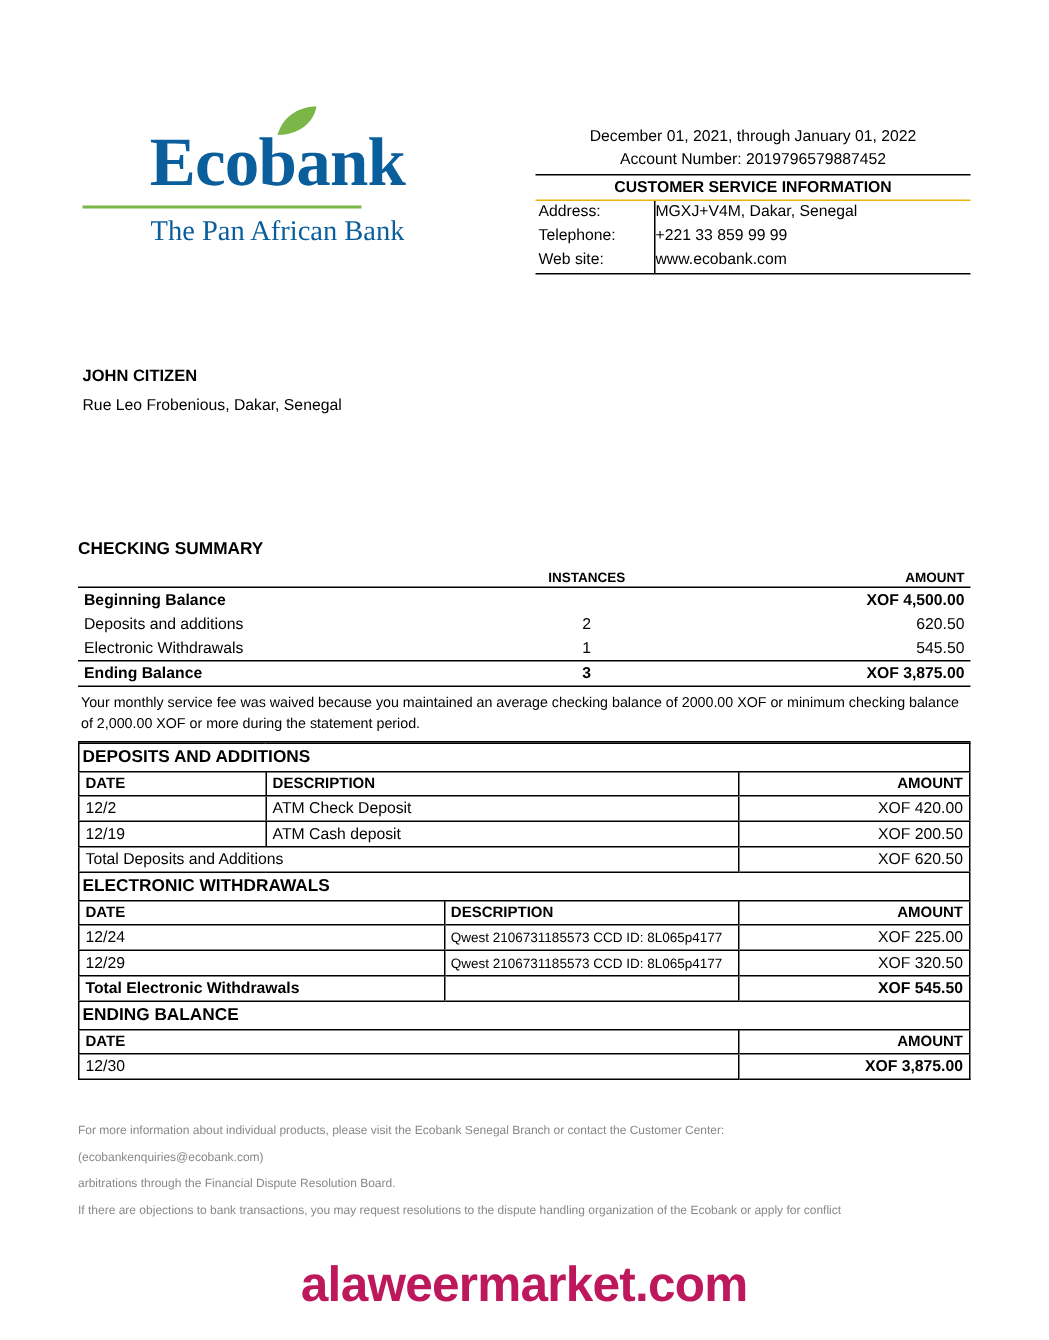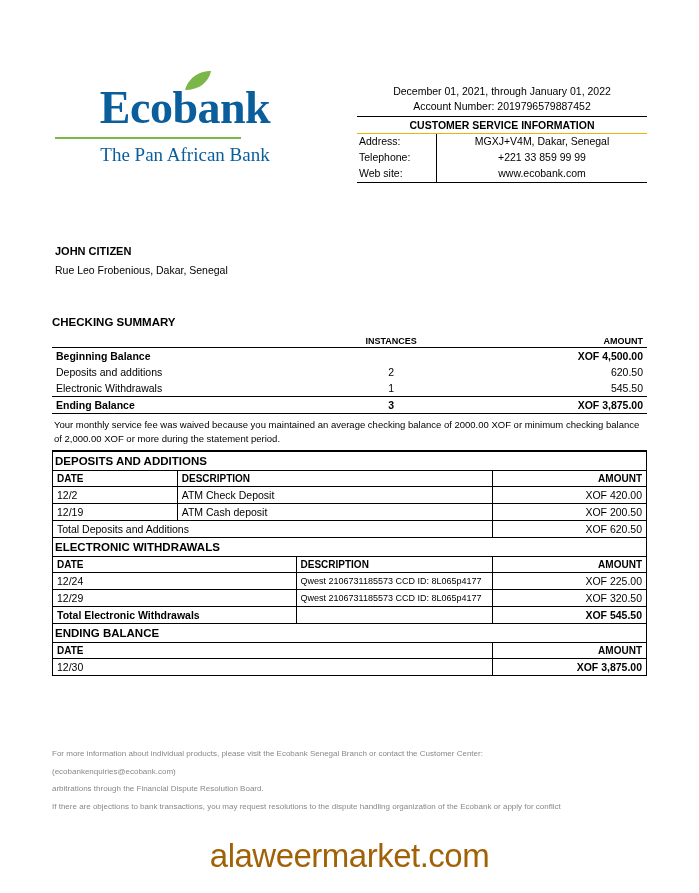--- a/index.html
+++ b/index.html
@@ -94,21 +94,20 @@
     font-size: 10.5px;
     line-height: 1.5;
   }
   .csi-label {
     width: 80px;
     padding-left: 2px;
     border-right: 1px solid #000;
   }
   .csi-val {
     flex: 1;
-    text-align: center;
   }
   .csi-rows { border-bottom: 1px solid #000; }
 
   
   .addr {
     position: absolute;
     left: 55px;
     top: 245px;
     font-size: 11px;
   }
@@ -123,20 +122,21 @@
   .content {
     position: absolute;
     left: 52px;
     top: 316px;
     width: 595px;
   }
   .sec-title {
     font-weight: bold;
     font-size: 11.5px;
     padding-bottom: 6px;
+    margin-top: 44px;
   }
 
   table {
     width: 100%;
     border-collapse: collapse;
     font-size: 10.5px;
   }
   td, th { padding: 2px 4px; vertical-align: middle; }
 
   
@@ -194,22 +194,22 @@
     color: #888;
     line-height: 2.2;
   }
 
   .watermark {
     position: absolute;
     left: 0; right: 0;
     bottom: 18px;
     text-align: center;
     font-size: 33px;
-    font-weight: normal;
-    color: #a16207;
+    font-weight: bold;
+    color: #be185d;
     letter-spacing: -0.5px;
   }
 </style>
 </head>
 <body>
 
 <div class="page">
 
   <div class="header">
 

